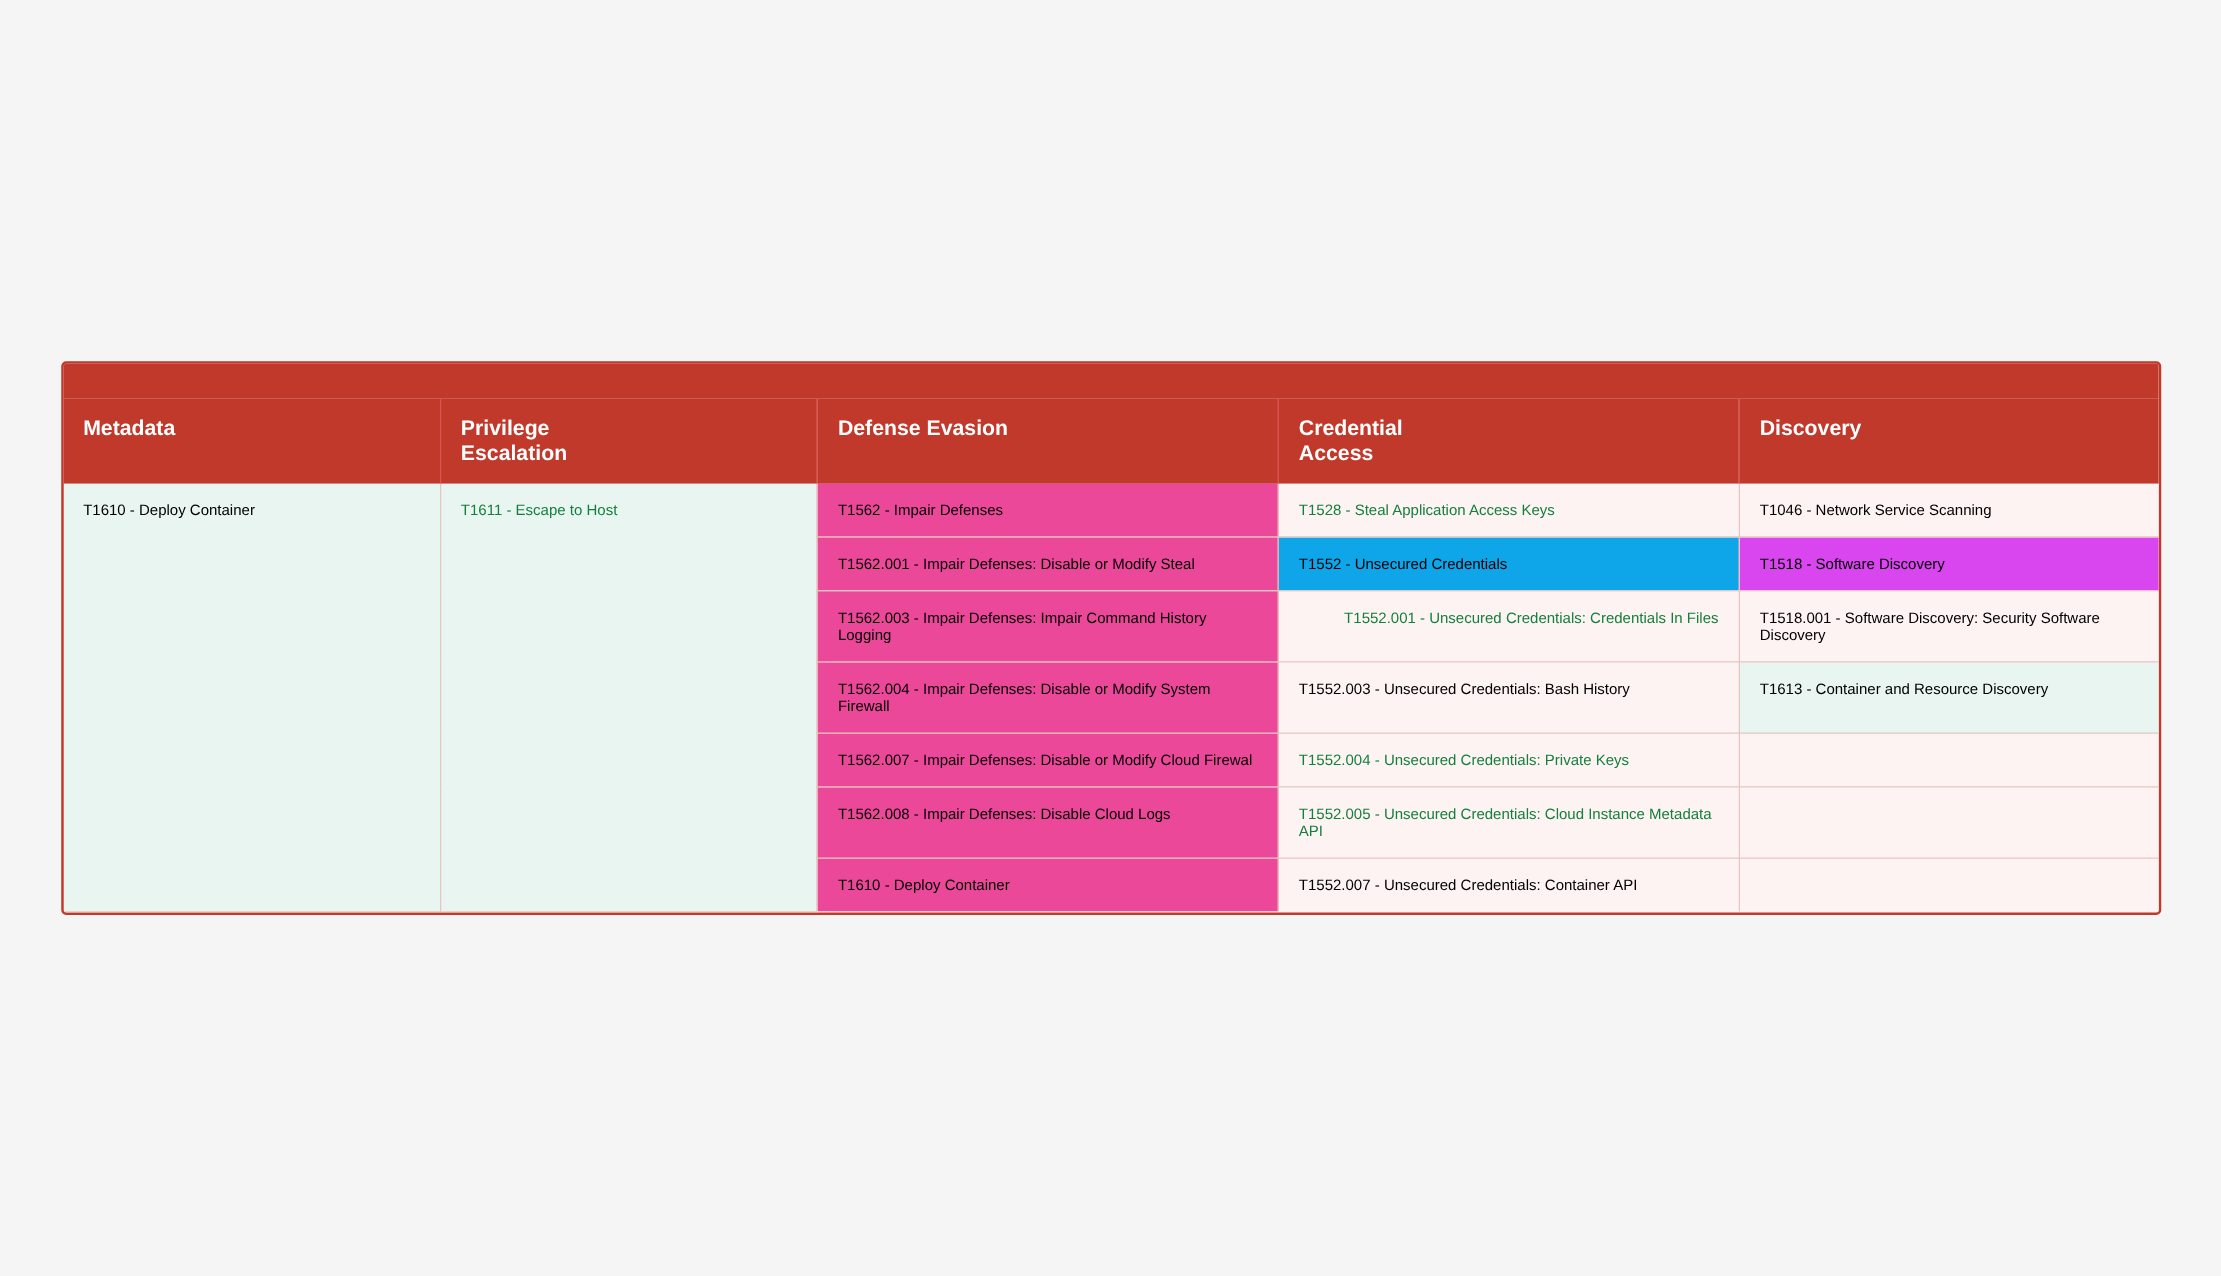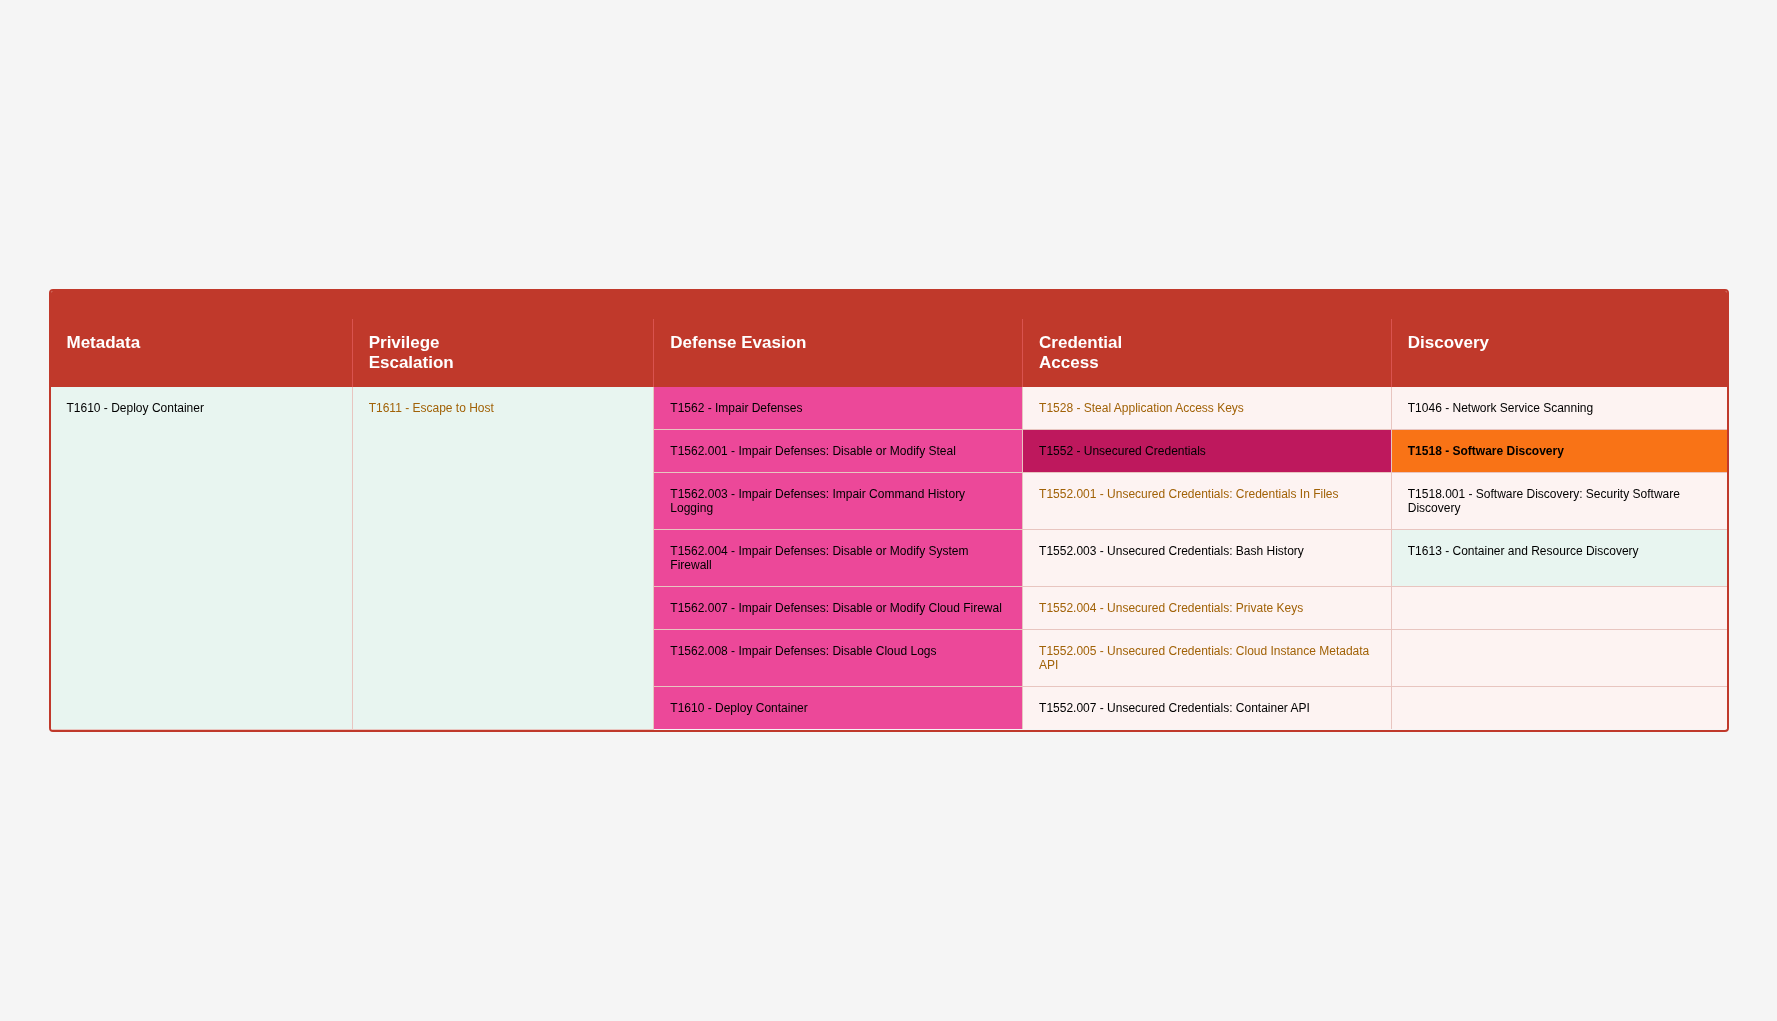--- a/index.html
+++ b/index.html
@@ -53,21 +53,21 @@
     tbody tr td:last-child {
       border-right: none;
     }
     tbody tr:last-child td {
       border-bottom: none;
     }
     .row-bg-light {
       background-color: #ec4899;
     }
     .link-red {
-      color: #a16207;
+      color: #15803d;
       font-weight: normal;
     }
     .col-execution { width: 18%; }
     .col-privilege { width: 18%; }
     .col-defense { width: 22%; }
     .col-credential { width: 22%; }
     .col-discovery { width: 20%; }
   </style>
 </head>
 <body>
@@ -87,26 +87,26 @@
     <tbody id="table-body">
     <tr>
           <td class="row-bg-light" rowspan="7" style="background-color: rgb(232, 245, 240);"><span>T1610 - Deploy Container</span></td>
           <td class="row-bg-light" rowspan="7" style="background-color: rgb(232, 245, 240);"><span class="link-red" style="cursor: pointer;">T1611 - Escape to Host</span></td>
           <td class="row-bg-light">T1562 - Impair Defenses</td>
           <td style="background-color: rgb(253, 243, 242);"><span class="link-red" style="cursor: pointer;">T1528 - Steal Application Access Keys</span></td>
           <td style="background-color: rgb(253, 243, 242);">T1046 - Network Service Scanning</td>
         </tr>
         <tr>
           <td class="row-bg-light">T1562.001 - Impair Defenses: Disable or Modify Steal</td>
-          <td style="background-color: #be185d;">T1552 - Unsecured Credentials</td>
-          <td style="background-color: #f97316; font-weight: bold;">T1518 - Software Discovery</td>
+          <td style="background-color: #0ea5e9;">T1552 - Unsecured Credentials</td>
+          <td style="background-color: #d946ef;">T1518 - Software Discovery</td>
         </tr>
         <tr>
           <td class="row-bg-light">T1562.003 - Impair Defenses: Impair Command History Logging</td>
-          <td style="background-color: rgb(253, 243, 242);"><span class="link-red" style="cursor: pointer;">T1552.001 - Unsecured Credentials: Credentials In Files</span></td>
+          <td style="background-color: rgb(253, 243, 242); text-align: right;"><span class="link-red" style="cursor: pointer;">T1552.001 - Unsecured Credentials: Credentials In Files</span></td>
           <td style="background-color: rgb(253, 243, 242);">T1518.001 - Software Discovery: Security Software Discovery</td>
         </tr>
         <tr>
           <td class="row-bg-light">T1562.004 - Impair Defenses: Disable or Modify System Firewall</td>
           <td style="background-color: rgb(253, 243, 242);">T1552.003 - Unsecured Credentials: Bash History</td>
           <td style="background-color: rgb(232, 245, 240);">T1613 - Container and Resource Discovery</td>
         </tr>
         <tr>
           <td class="row-bg-light">T1562.007 - Impair Defenses: Disable or Modify Cloud Firewal</td>
           <td style="background-color: rgb(253, 243, 242);"><span class="link-red" style="cursor: pointer;">T1552.004 - Unsecured Credentials: Private Keys</span></td>

